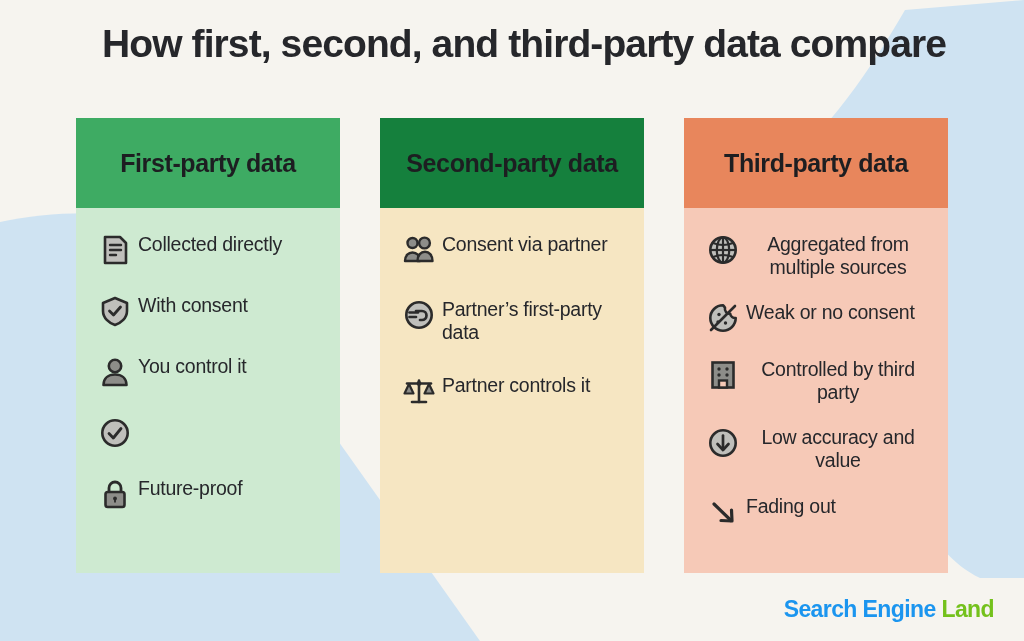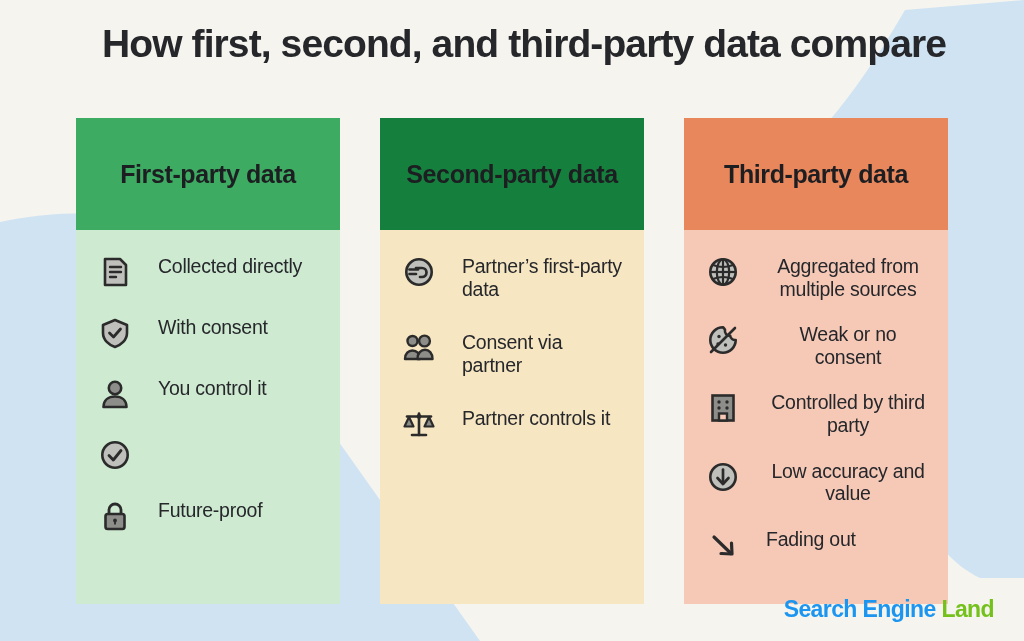--- a/index.html
+++ b/index.html
@@ -38,21 +38,21 @@
     display:flex;
     gap:40px;
   }
   .card{
     width:264px;
     display:flex;
     flex-direction:column;
     min-height:455px;
   }
   .card-header{
-    height:112px;
+    height:90px;
     display:flex;
     align-items:center;
     justify-content:center;
     font-size:25px;
     font-weight:bold;
     color:#1d1e21;
     letter-spacing:-0.4px;
     font-stretch:condensed;
   }
   .card-body{
@@ -67,21 +67,21 @@
   .c1 .card-body  { background:#ceead1; }
   .c2 .card-header{ background:#15803d; }
   .c2 .card-body  { background:#f6e6c2; }
   .c3 .card-header{ background:#e8865c; }
   .c3 .card-body  { background:#f6c9b7; }
 
   
   .item{
     display:flex;
     align-items:flex-start;
-    gap:26px;
+    gap:6px;
     margin-bottom:22px;
   }
   .item:last-child{ margin-bottom:0; }
   .icon{
     flex:0 0 34px;
     width:34px; height:34px;
     display:flex;
     align-items:center;
     justify-content:center;
     margin-top:1px;
@@ -195,39 +195,39 @@
     </div>
   </section>
 
   <section class="card c2">
     <div class="card-header">Second-party data</div>
     <div class="card-body">
 
       <div class="item">
         <span class="icon">
           <svg width="32" height="32" viewBox="0 0 32 32">
+            <circle cx="9.5" cy="9" r="5" fill="#8d8d89" stroke="#2b2b2b" stroke-width="2.4"></circle>
+            <circle cx="21.5" cy="9" r="5.4" fill="#8d8d89" stroke="#2b2b2b" stroke-width="2.4"></circle>
+            <path d="M2 27 C2 21.5 5.5 18.5 9.5 18.5 C13.5 18.5 17 21.5 17 27 Z" fill="#8d8d89" stroke="#2b2b2b" stroke-width="2.4" stroke-linejoin="round"></path>
+            <path d="M14.5 27 C14.5 21 18 17.8 22 17.8 C26 17.8 29.5 21 29.5 27 Z" fill="#8d8d89" stroke="#2b2b2b" stroke-width="2.4" stroke-linejoin="round"></path>
+          </svg>
+        </span>
+        <span class="item-text">Consent via partner</span>
+      </div>
+
+      <div class="item">
+        <span class="icon">
+          <svg width="32" height="32" viewBox="0 0 32 32">
             <circle cx="16" cy="16" r="12.7" fill="#bfbfbb" stroke="#2b2b2b" stroke-width="2.6"></circle>
             <path d="M13 12 h6 a4.5 4.5 0 0 1 0 9 h-2" fill="none" stroke="#2b2b2b" stroke-width="2.7" stroke-linecap="round"></path>
             <line x1="6.5" y1="13.5" x2="15" y2="13.5" stroke="#2b2b2b" stroke-width="2.7" stroke-linecap="round"></line>
             <line x1="6.5" y1="18" x2="13" y2="18" stroke="#2b2b2b" stroke-width="2.7" stroke-linecap="round"></line>
           </svg>
         </span>
         <span class="item-text">Partner’s first-party data</span>
-      </div>
-
-      <div class="item">
-        <span class="icon">
-          <svg width="32" height="32" viewBox="0 0 32 32">
-            <circle cx="9.5" cy="9" r="5" fill="#8d8d89" stroke="#2b2b2b" stroke-width="2.4"></circle>
-            <circle cx="21.5" cy="9" r="5.4" fill="#8d8d89" stroke="#2b2b2b" stroke-width="2.4"></circle>
-            <path d="M2 27 C2 21.5 5.5 18.5 9.5 18.5 C13.5 18.5 17 21.5 17 27 Z" fill="#8d8d89" stroke="#2b2b2b" stroke-width="2.4" stroke-linejoin="round"></path>
-            <path d="M14.5 27 C14.5 21 18 17.8 22 17.8 C26 17.8 29.5 21 29.5 27 Z" fill="#8d8d89" stroke="#2b2b2b" stroke-width="2.4" stroke-linejoin="round"></path>
-          </svg>
-        </span>
-        <span class="item-text">Consent via partner</span>
       </div>
 
       <div class="item">
         <span class="icon">
           <svg width="32" height="32" viewBox="0 0 32 32">
             <line x1="16" y1="5.5" x2="16" y2="27" stroke="#2b2b2b" stroke-width="2.6" stroke-linecap="round"></line>
             <line x1="4" y1="8.5" x2="28" y2="8.5" stroke="#2b2b2b" stroke-width="2.6" stroke-linecap="round"></line>
             <line x1="9" y1="27" x2="23" y2="27" stroke="#2b2b2b" stroke-width="2.6" stroke-linecap="round"></line>
             <circle cx="16" cy="8.5" r="2.4" fill="#2b2b2b"></circle>
             <path d="M1.5 18.5 L6 9 L10.5 18.5 Z" fill="#8d8d89" stroke="#2b2b2b" stroke-width="2.2" stroke-linejoin="round"></path>

